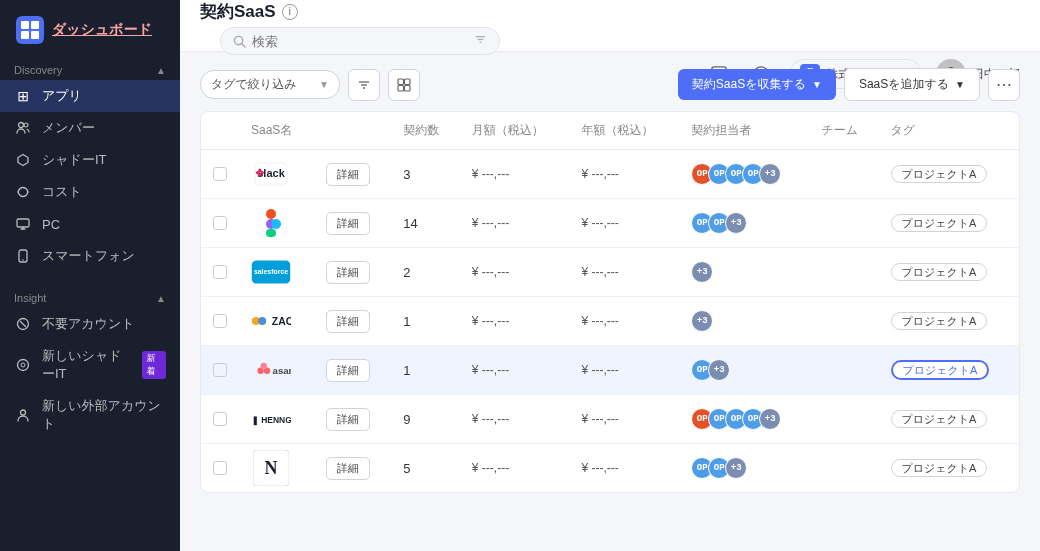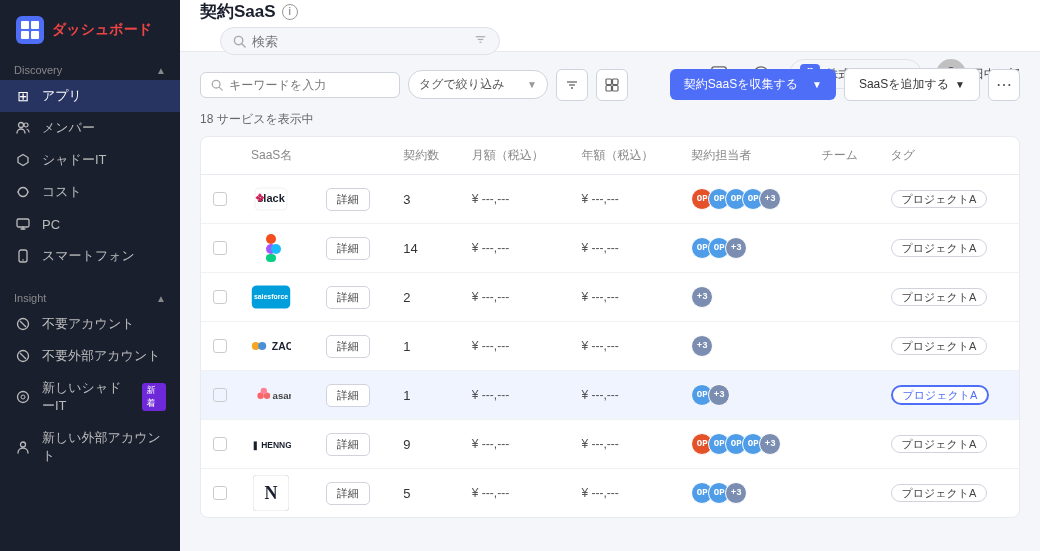--- a/index.html
+++ b/index.html
@@ -13,23 +13,24 @@
       display: flex;
       flex-direction: column;
       height: 100%;
       flex-shrink: 0;
     }
     .sidebar-logo {
       padding: 16px 16px 8px 16px;
       display: flex;
       align-items: center;
       gap: 8px;
-      color: #ef4444;
+      color: #fca5a5;
       font-size: 14px;
       font-weight: 600;
+      text-decoration: underline;
     }
     .sidebar-logo-icon {
       width: 28px; height: 28px;
       background: #4f6ef7;
       border-radius: 6px;
       display: grid;
       grid-template-columns: 1fr 1fr;
       gap: 2px;
       padding: 5px;
     }
@@ -248,21 +249,21 @@
     .btn-primary {
       background: #4f6ef7;
       color: #fff;
       border: none;
       border-radius: 6px;
       padding: 7px 14px;
       font-size: 12px;
       cursor: pointer;
       display: flex;
       align-items: center;
-      gap: 14px;
+      gap: 6px;
       margin-left: auto;
     }
     .btn-primary .arrow { font-size: 10px; }
     .btn-secondary {
       background: #fff;
       color: #333;
       border: 1px solid #d0d3de;
       border-radius: 6px;
       padding: 7px 14px;
       font-size: 12px;
@@ -478,29 +479,20 @@
       <span class="chevron">▲</span>
     </div>
     <div class="sidebar-item">
       <span class="item-icon">
         <svg width="14" height="14" viewBox="0 0 14 14" fill="none">
             <circle cx="7" cy="7" r="5.5" stroke="#bbb" stroke-width="1.3"></circle>
             <line x1="4" y1="4" x2="10" y2="10" stroke="#bbb" stroke-width="1.3"></line>
           </svg>
       </span>
       <span>不要アカウント</span>
-    </div>
-    <div class="sidebar-item">
-      <span class="item-icon">
-        <svg width="14" height="14" viewBox="0 0 14 14" fill="none">
-            <circle cx="7" cy="7" r="5.5" stroke="#bbb" stroke-width="1.3"></circle>
-            <line x1="4" y1="4" x2="10" y2="10" stroke="#bbb" stroke-width="1.3"></line>
-          </svg>
-      </span>
-      <span>不要外部アカウント</span>
     </div>
     <div class="sidebar-item">
       <span class="item-icon">
         <svg width="14" height="14" viewBox="0 0 14 14" fill="none">
             <circle cx="7" cy="7" r="5.5" stroke="#bbb" stroke-width="1.3"></circle>
             <circle cx="7" cy="7" r="2" stroke="#bbb" stroke-width="1"></circle>
           </svg>
       </span>
       <span>新しいシャドーIT</span>
       <span class="badge new">新着</span>
@@ -571,27 +563,20 @@
             </svg>
         </div>
         <span>田中一郎</span>
       </div>
     </div>
   </header>
 
   <div class="content">
 
     <div class="toolbar">
-      <div class="search-bar">
-        <svg width="12" height="12" viewBox="0 0 14 14" fill="none">
-            <circle cx="6" cy="6" r="4.5" stroke="#aaa" stroke-width="1.5"></circle>
-            <line x1="9.5" y1="9.5" x2="13" y2="13" stroke="#aaa" stroke-width="1.5" stroke-linecap="round"></line>
-          </svg>
-        <input type="text" placeholder="キーワードを入力" style="">
-      </div>
       <div class="tag-filter">
         <span>タグで絞り込み</span>
         <span class="chevron">▼</span>
       </div>
       <div class="icon-btn">
         <svg width="14" height="14" viewBox="0 0 14 14" fill="none">
             <line x1="2" y1="4" x2="12" y2="4" stroke="#666" stroke-width="1.3"></line>
             <line x1="4" y1="7" x2="10" y2="7" stroke="#666" stroke-width="1.3"></line>
             <line x1="6" y1="10" x2="8" y2="10" stroke="#666" stroke-width="1.3"></line>
           </svg>
@@ -608,21 +593,20 @@
         <span>契約SaaSを収集する</span>
         <span class="arrow">▼</span>
       </button>
       <button class="btn-secondary">
         <span>SaaSを追加する</span>
         <span class="arrow">▼</span>
       </button>
       <div class="more-btn">⋯</div>
     </div>
 
-    <div class="count-text">18 サービスを表示中</div>
 
     <div class="table-wrap">
       <table>
         <thead>
           <tr>
             <th></th>
             <th>SaaS名</th>
             <th></th>
             <th>契約数</th>
             <th>月額（税込）</th>

